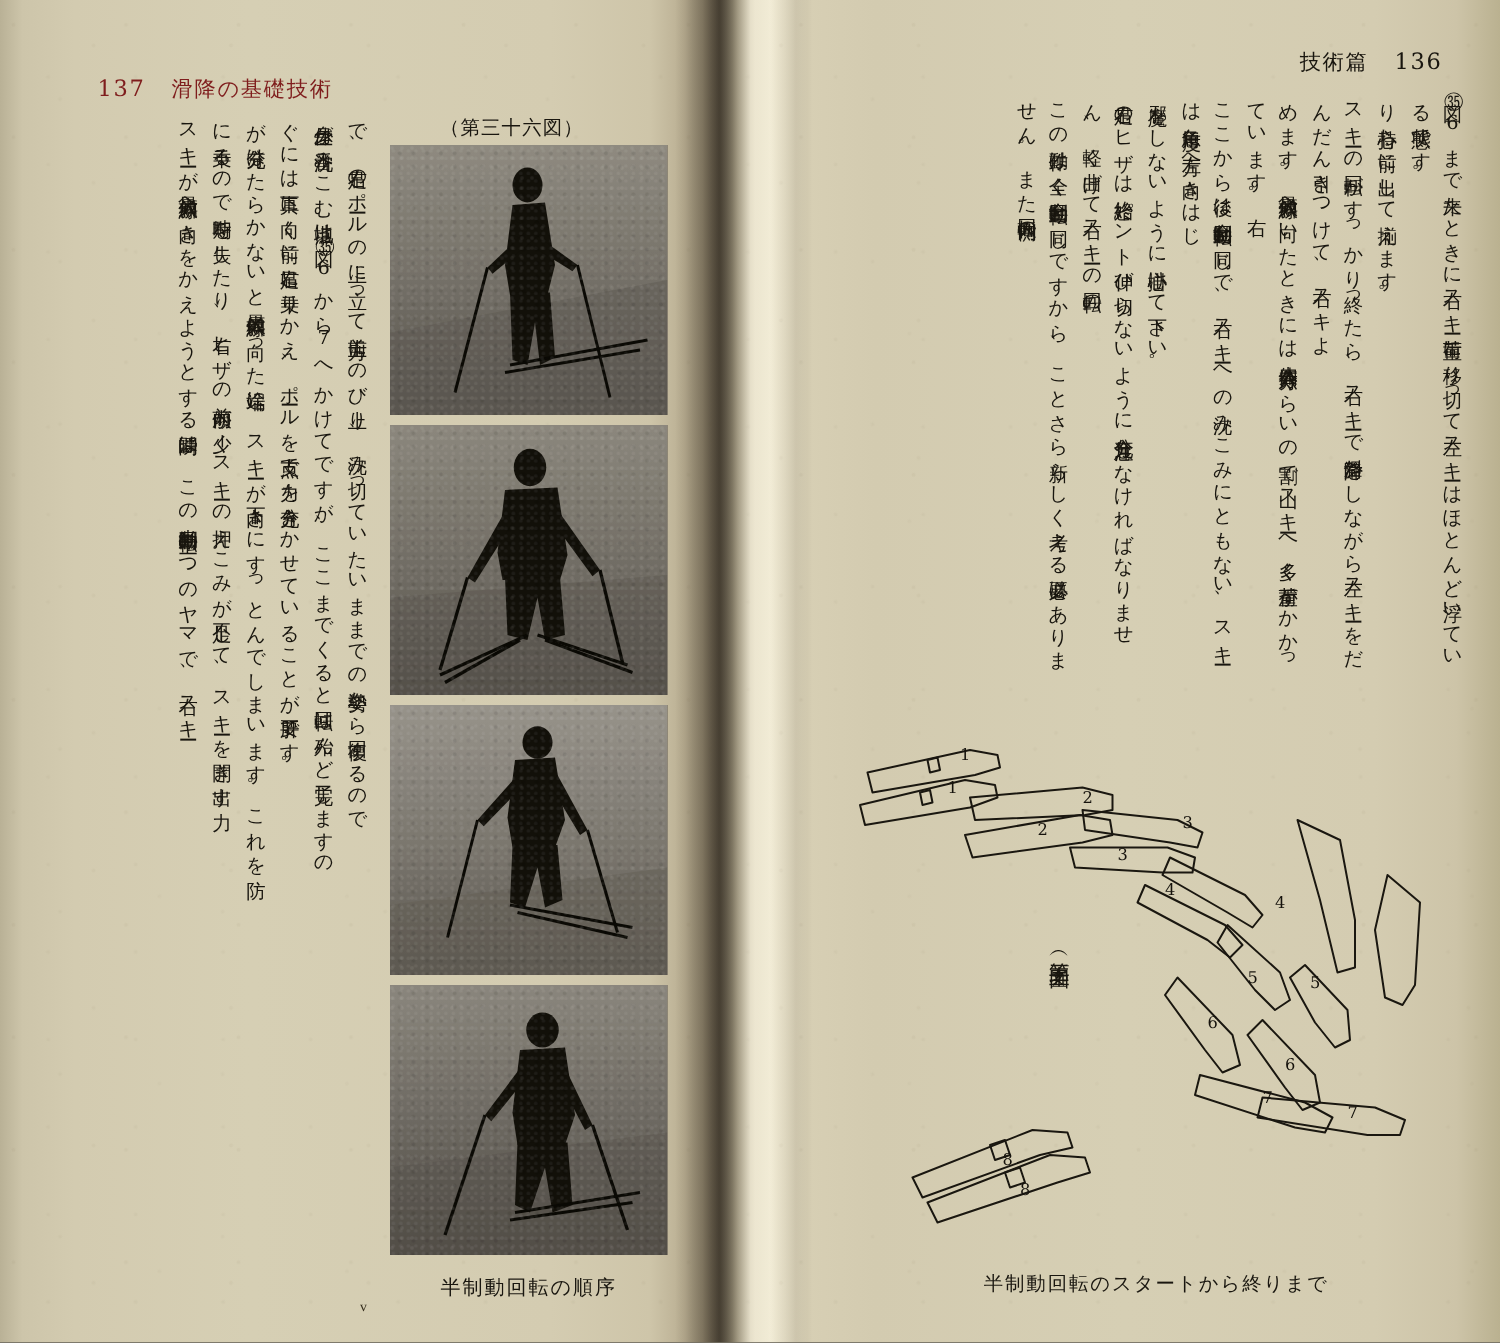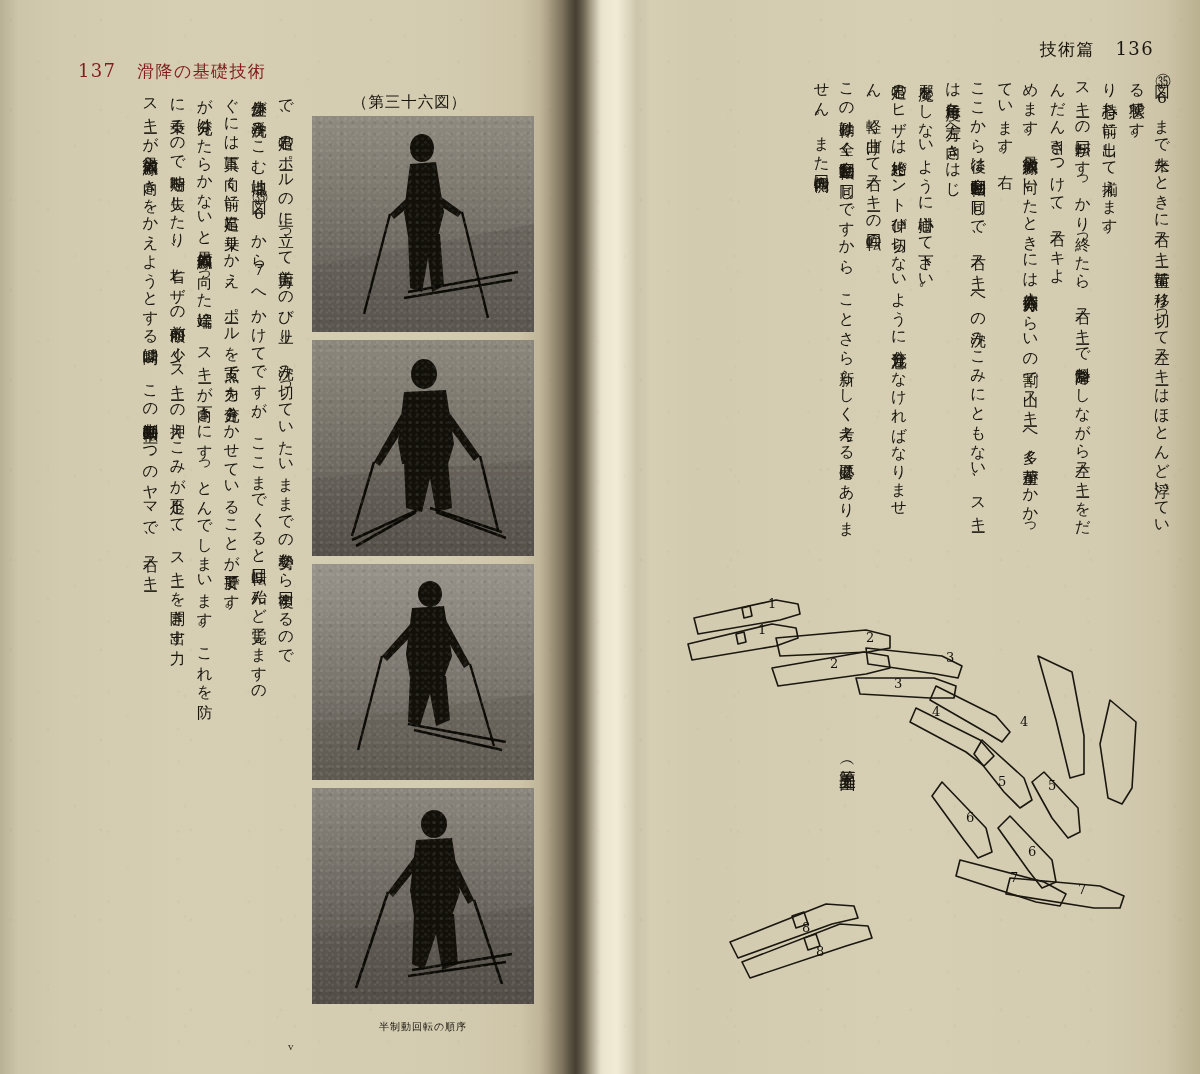--- a/index.html
+++ b/index.html
@@ -181,21 +181,21 @@
     background-size: 8px 8px, 11px 11px, 6px 6px;
     opacity: .8;
     pointer-events: none;
   }
   .fig36-caption {
     position: absolute;
     left: 312px; top: 1020px;
     width: 222px;
     text-align: center;
     font-family: "DejaVu Serif", "Liberation Serif", serif;
-    font-size: 10px;
+    font-size: 16px;
     letter-spacing: .10em;
     color: #19160f;
   }
   .edge-mark {
     position: absolute;
     left: 288px; top: 1040px;
     font-size: 11px;
     color: #37301f;
   }
 </style>
@@ -276,20 +276,21 @@
           <text x="286" y="262">6</text>
           <text x="348" y="296">6</text>
           <text x="330" y="322">7</text>
           <text x="398" y="334">7</text>
           <text x="122" y="372">8</text>
           <text x="136" y="396">8</text>
         </g>
       </svg>
     </div>
 
+    <div class="fig35-bottom-caption">半制動回転のスタートから終りまで</div>
   </div>
 
   <div class="page-left">
 
     <div class="header-left">
       <span class="folio">137</span>
       <span>滑降の基礎技術</span>
     </div>
 
     <div class="body-left">

